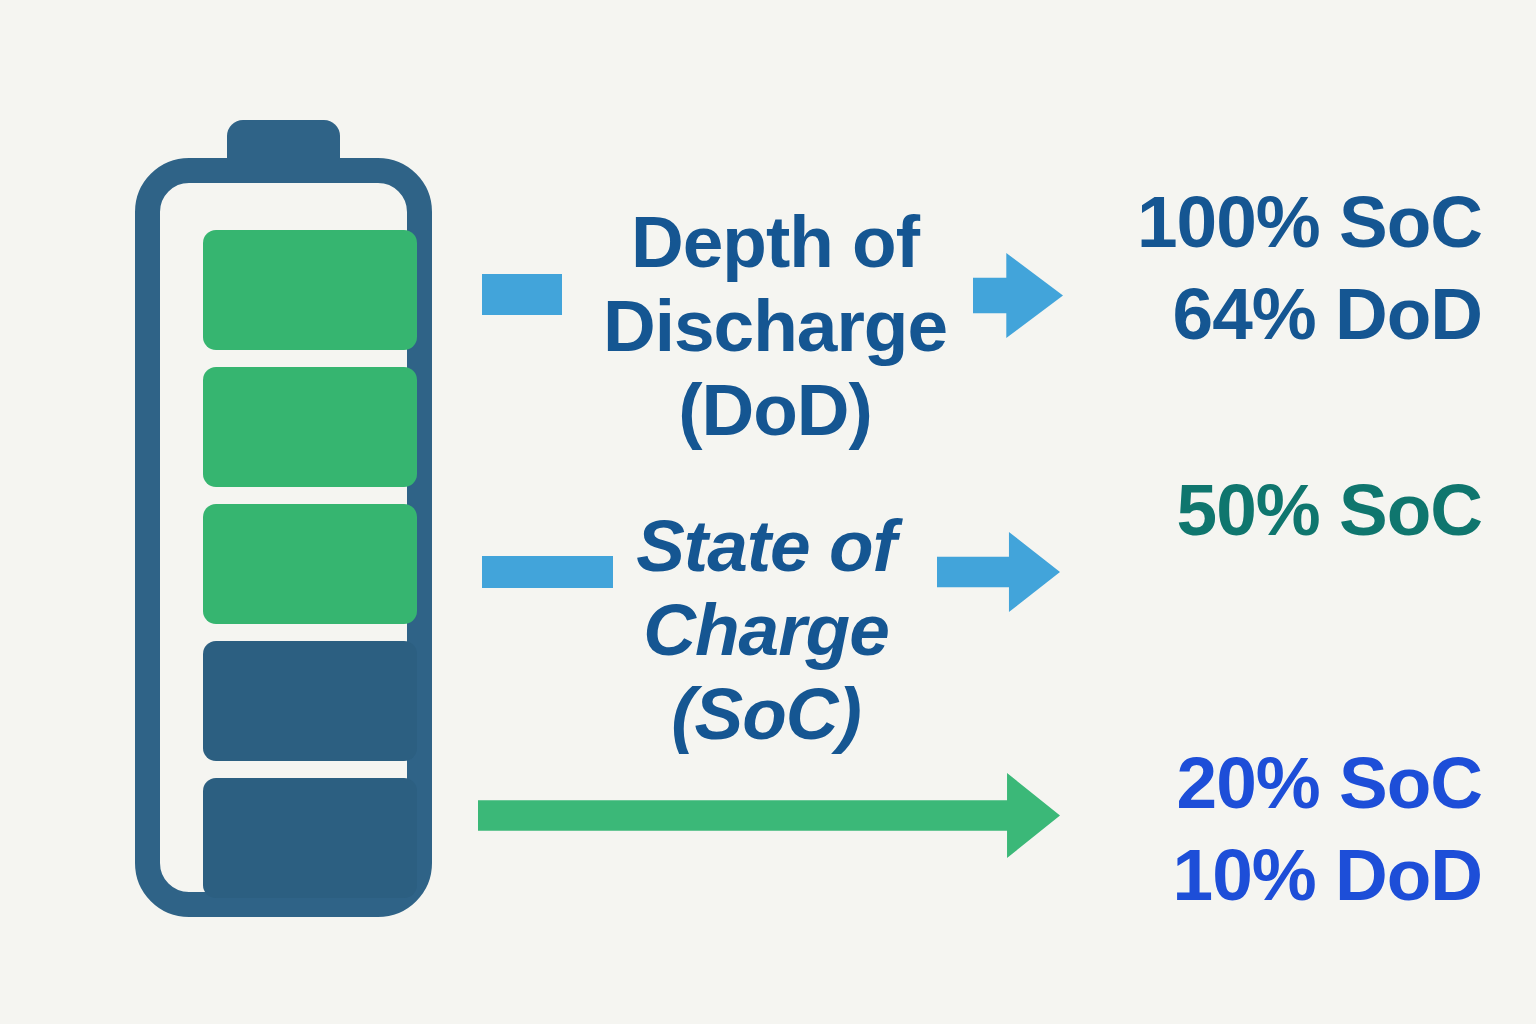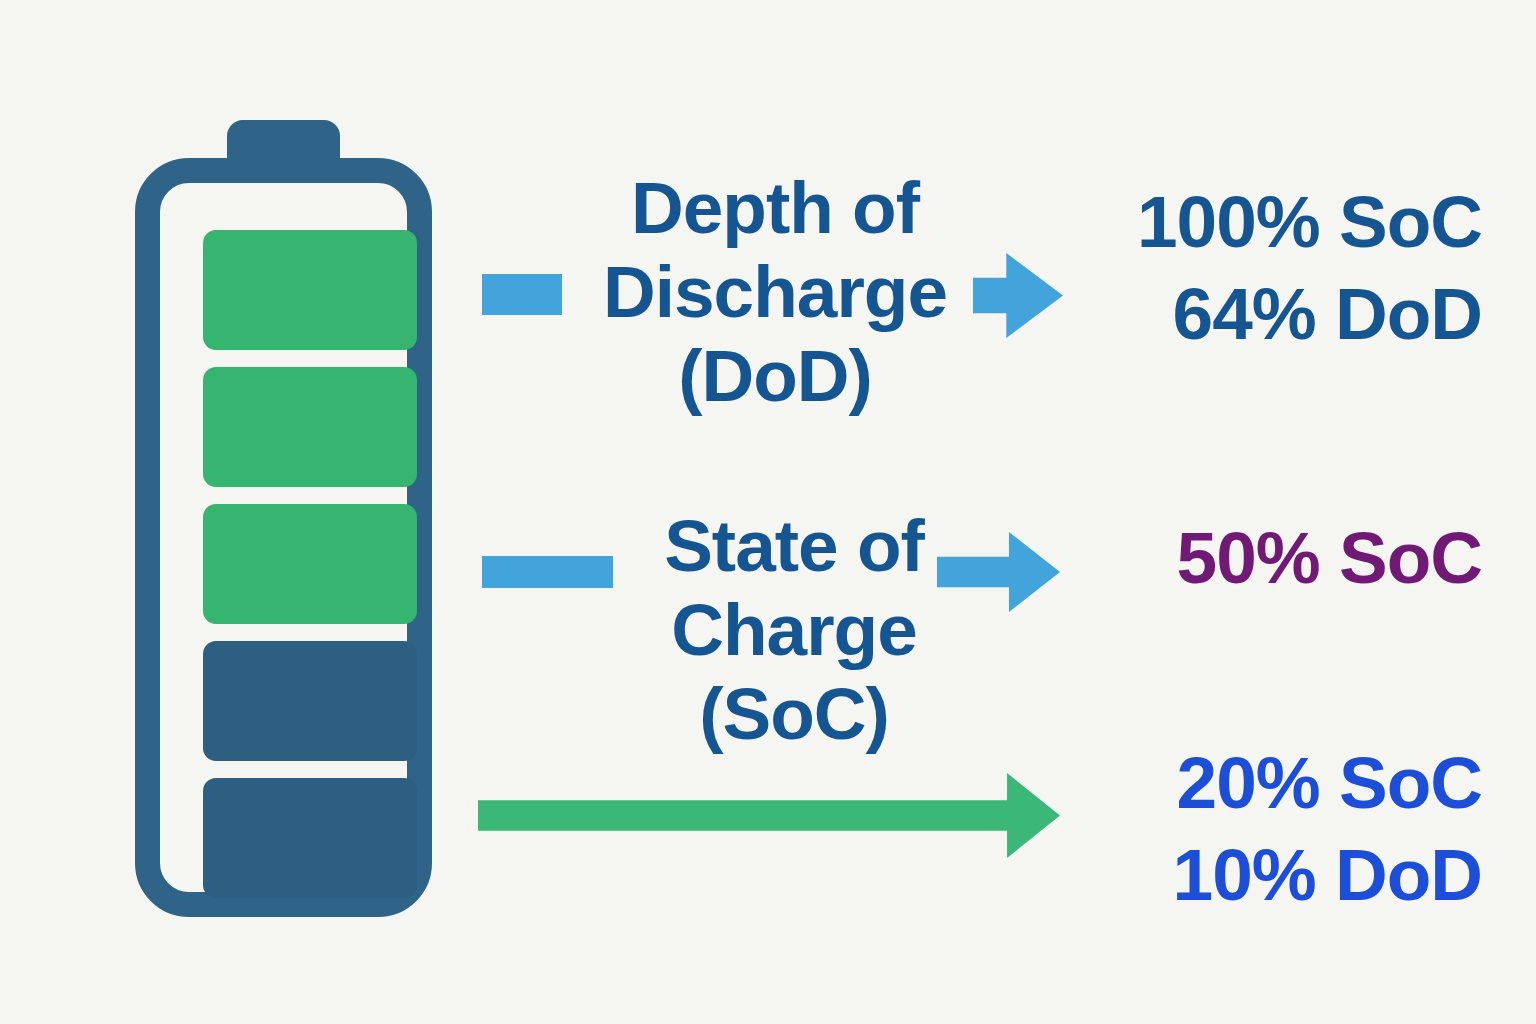--- a/index.html
+++ b/index.html
@@ -41,21 +41,21 @@
   .big-label {
     position: absolute;
     width: 500px;
     text-align: center;
     font-size: 73px;
     line-height: 84px;
     letter-spacing: -1px;
     white-space: pre-line;
   }
   .dod-label { left: 525px; top: 166px; }
-  .soc-label { left: 544px; top: 504px; }
+  .soc-label { left: 516px; top: 504px; font-style: italic; }
   .readout {
     position: absolute;
     left: 1062px;
     width: 420px;
     text-align: right;
     font-size: 73px;
     line-height: 92px;
     letter-spacing: -1px;
   }
   .readout-1 { top: 176px; }
@@ -99,35 +99,35 @@
     <div class="battery-body" style="border-color: rgb(47, 99, 135);">
       <div class="battery-segment seg-1" style="background: rgb(54, 181, 112);"></div>
       <div class="battery-segment seg-2" style="background: rgb(54, 181, 112);"></div>
       <div class="battery-segment seg-3" style="background: rgb(54, 181, 112);"></div>
       <div class="battery-segment seg-4" style="background: rgb(44, 95, 129);"></div>
       <div class="battery-segment seg-5" style="background: rgb(44, 95, 129);"></div>
     </div>
   </div>
 
   <div class="marker-dash" style="background: rgb(66, 164, 218);"></div>
-  <div class="big-label dod-label" style="color: rgb(21, 86, 146);">Depth of
+  <div class="big-label dod-label" style="color: rgb(21, 86, 146); margin-top: 34px;">Depth of
 Discharge
 (DoD)</div>
   <div class="arrow arrow-dod" style="background: rgb(66, 164, 218);"></div>
   <div class="readout readout-1" style="color: rgb(21, 86, 146);">
     <div>100% SoC</div>
     <div>64% DoD</div>
   </div>
 
   <div class="marker-bar" style="background: rgb(66, 164, 218);"></div>
   <div class="big-label soc-label" style="color: rgb(21, 86, 146);">State of
 Charge
 (SoC)</div>
   <div class="arrow arrow-soc" style="background: rgb(66, 164, 218);"></div>
-  <div class="readout readout-2" style="color: #701a75; margin-top: 48px;">
+  <div class="readout readout-2" style="color: #0f766e;">
     <div>50% SoC</div>
   </div>
 
   <div class="arrow arrow-bottom" style="background: rgb(59, 184, 120);"></div>
   <div class="readout readout-3" style="color: #1d4ed8;">
     <div>20% SoC</div>
     <div>10% DoD</div>
   </div>
 
 </div>

